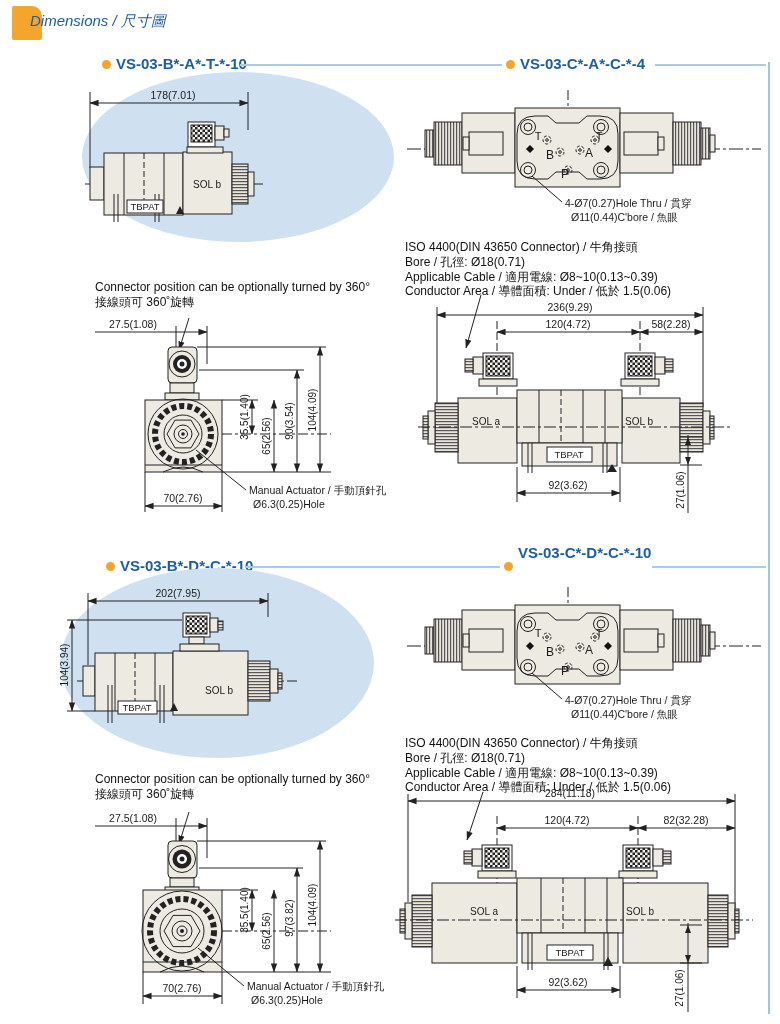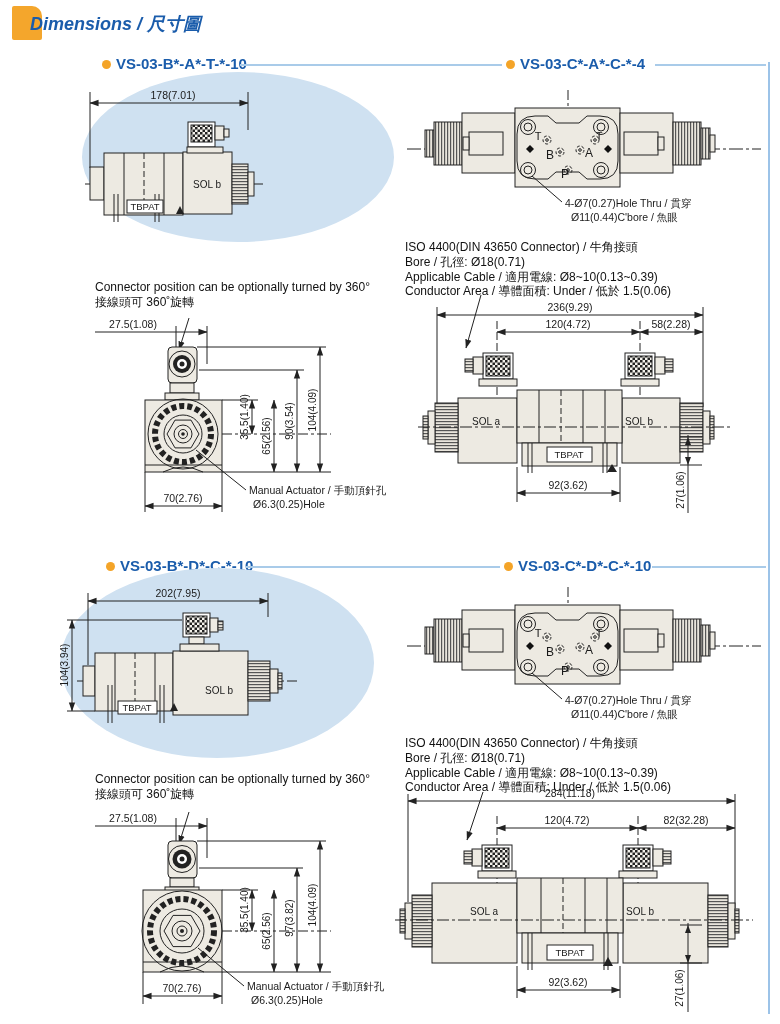--- a/index.html
+++ b/index.html
@@ -2,21 +2,21 @@
 <html><head>
 <meta charset="utf-8">
 <style>
   html,body{margin:0;padding:0;background:#fff;}
   .page{position:relative;width:780px;height:1024px;background:#ffffff;overflow:hidden;
         font-family:"Liberation Sans","DejaVu Sans",sans-serif;color:#111;}
   .abs{position:absolute;}
   svg{overflow:visible;font-family:"Liberation Sans","DejaVu Sans",sans-serif;}
   svg text{fill:#1a1a1a;}
   .hdr-icon{left:12px;top:6px;width:30px;height:34px;background:#f4a62c;border-radius:2px 10px 2px 2px;}
-  .hdr-title{left:30px;top:12px;font-size:18px;font-weight:bold;font-style:italic;color:#1a5cab;}
+  .hdr-title{left:30px;top:12px;font-size:15px;font-weight:normal;font-style:italic;color:#1a5cab;}
   .bullet{width:9px;height:9px;border-radius:50%;background:#f4a428;}
   .sec-title{font-size:15px;font-weight:bold;color:#1a5cab;white-space:nowrap;}
   .sec-line{height:2px;background:#a9cbe9;}
   .oval{background:#cfe1f1;border-radius:50%;}
   .vline-right{width:2px;background:#9cc3e8;}
   .note{font-size:12px;line-height:14.8px;white-space:nowrap;}
 </style>
 </head>
 <body>
 
@@ -31,21 +31,21 @@
   <div class="abs sec-title" style="left:116px;top:55px;">VS-03-B*-A*-T-*-10</div>
   <div class="abs sec-line" style="left:240px;top:64px;width:262px;"></div>
   <div class="abs bullet" style="left:506px;top:60px;"></div>
   <div class="abs sec-title" style="left:520px;top:55px;">VS-03-C*-A*-C-*-4</div>
   <div class="abs sec-line" style="left:655px;top:64px;width:111px;"></div>
 
   <div class="abs bullet" style="left:106px;top:562px;"></div>
   <div class="abs sec-title" style="left:120px;top:557px;">VS-03-B*-D*-C-*-10</div>
   <div class="abs sec-line" style="left:246px;top:566px;width:254px;"></div>
   <div class="abs bullet" style="left:504px;top:562px;"></div>
-  <div class="abs sec-title" style="left:518px;top:557px;">VS-03-C*-D*-C-*-10</div>
+  <div class="abs sec-title" style="left:518px;top:544px;">VS-03-C*-D*-C-*-10</div>
   <div class="abs sec-line" style="left:652px;top:566px;width:114px;"></div>
 
   <div class="abs oval" style="left:82px;top:72px;width:312px;height:170px;"></div>
   <div class="abs oval" style="left:60px;top:568px;width:314px;height:190px;"></div>
 
   <svg class="abs" style="left:85px;top:82px;" width="300" height="152" viewBox="0 0 300 152">
     <defs>
       <marker id="arA" viewBox="0 0 10 10" refX="9.5" refY="5" markerWidth="9" markerHeight="9" orient="auto-start-reverse">
           <path d="M0,1.5L10,5L0,8.5z" fill="#222"></path>
         </marker>

